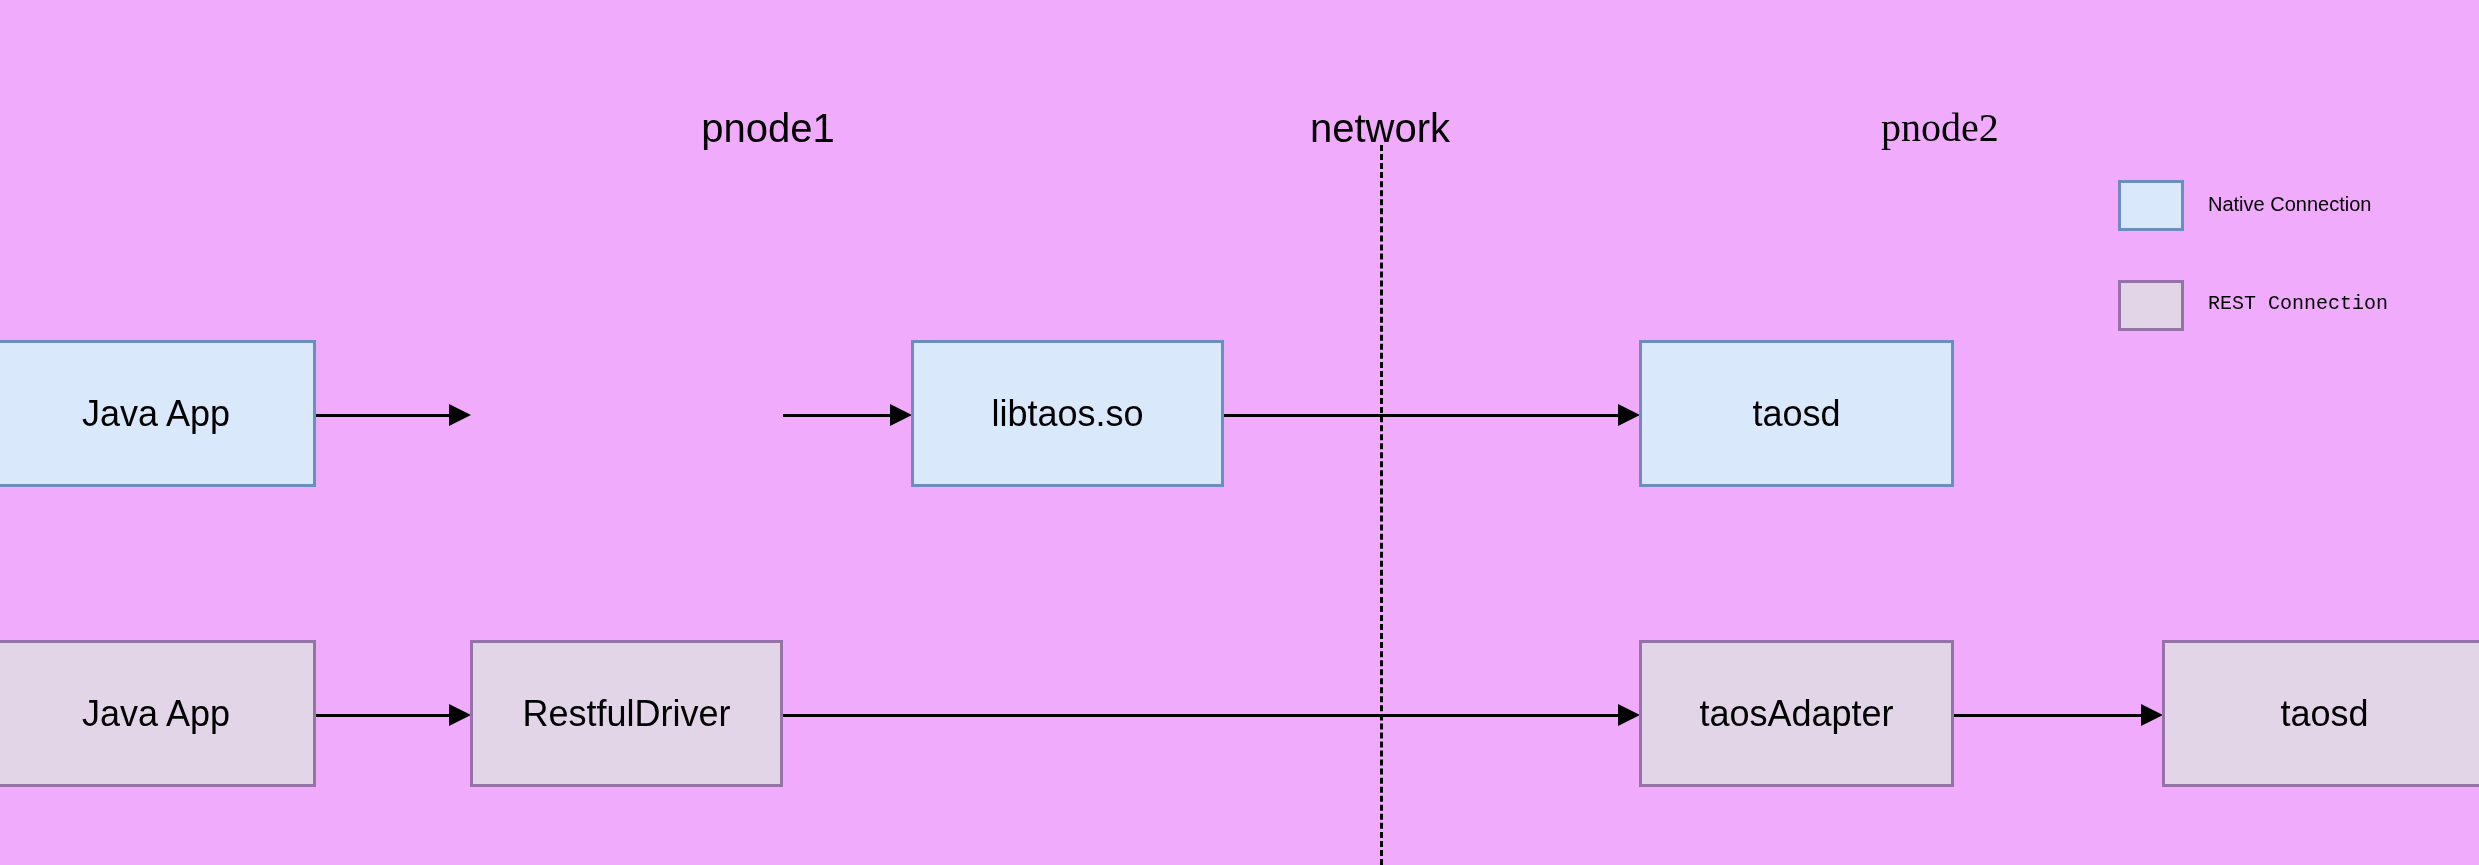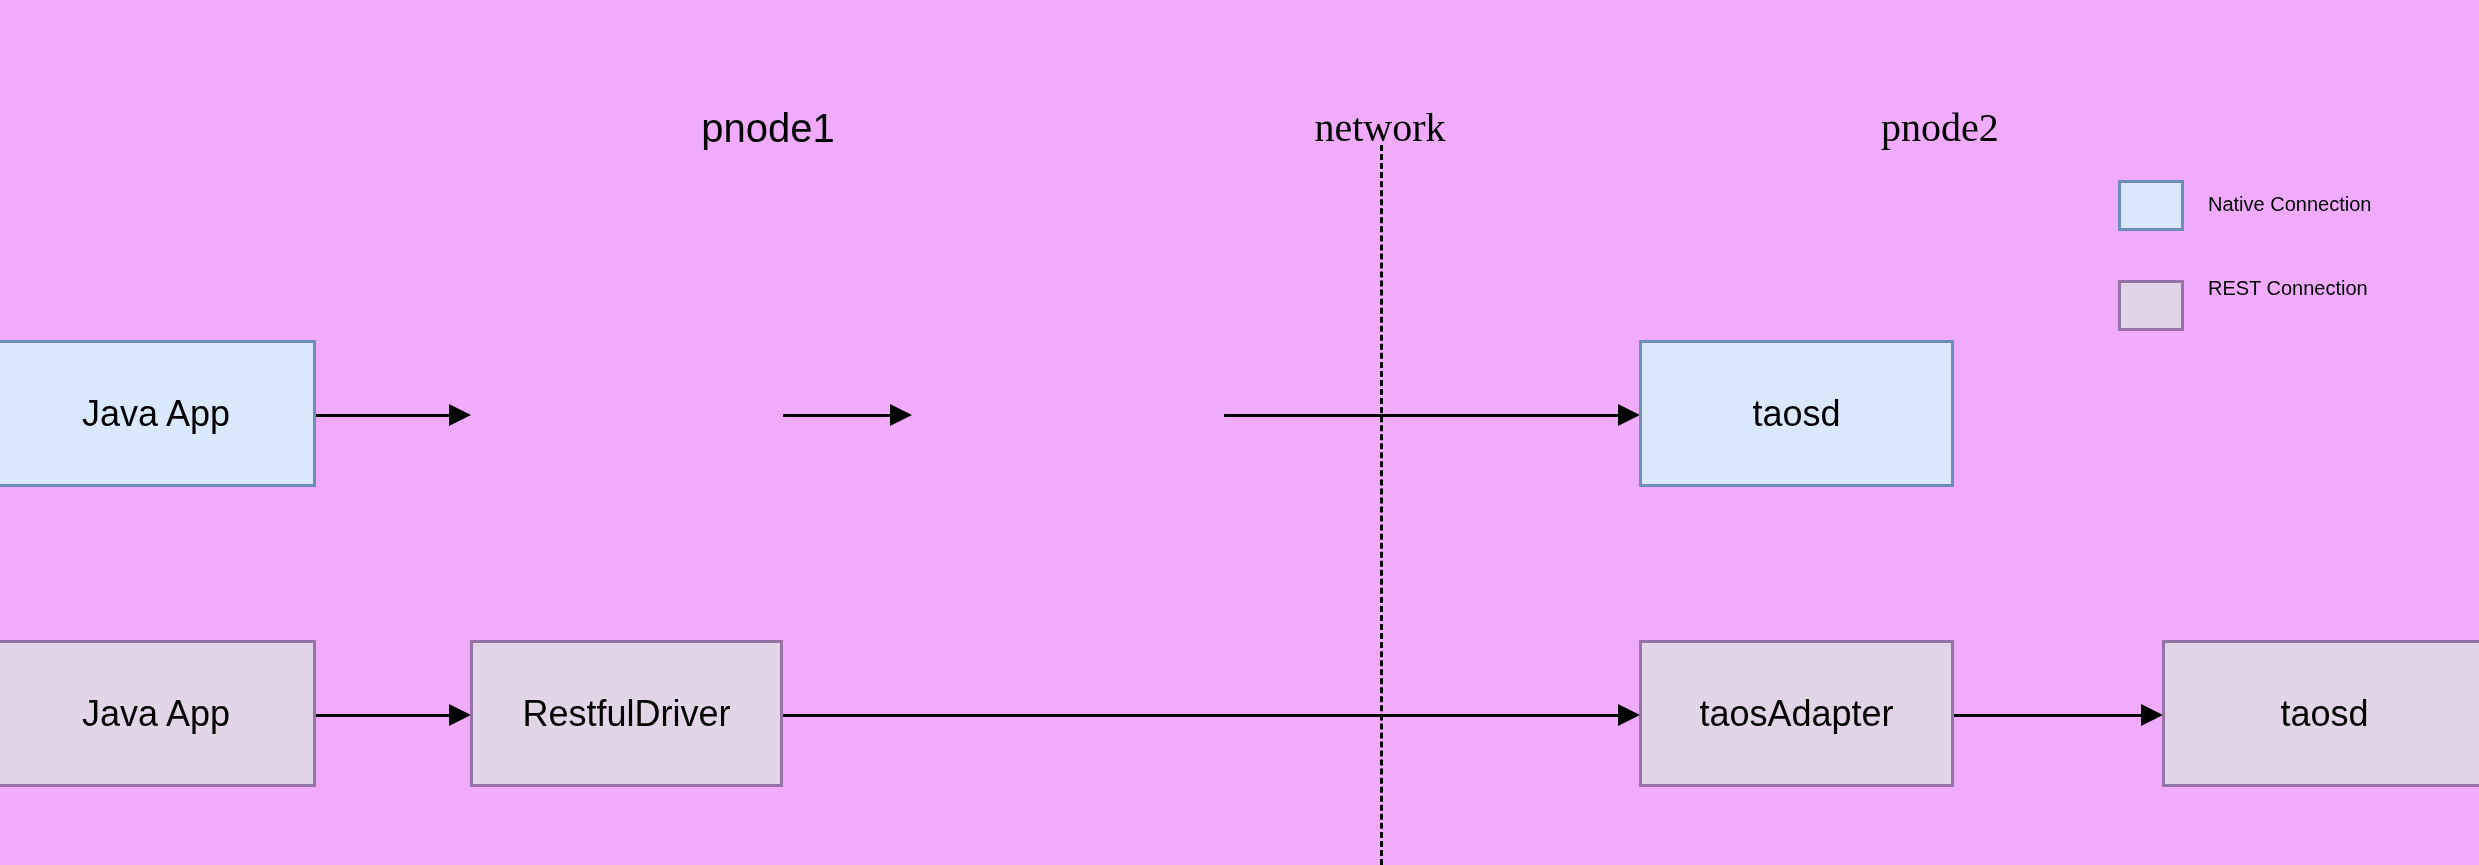--- a/index.html
+++ b/index.html
@@ -95,31 +95,34 @@
     color: #000000;
     white-space: nowrap;
     line-height: 1;
   }
 </style>
 </head>
 <body>
 
 <div id="canvas">
     <div class="zone-label" style="left: 768px; top: 108px;">pnode1</div>
-    <div class="zone-label" style="left: 1380px; top: 108px; font-family: Liberation Serif, serif;">network</div>
+    <div class="zone-label" style="left: 1380px; top: 108px;">network</div>
     <div class="zone-label" style="left: 1940px; top: 108px; font-family: Liberation Serif, serif;">pnode2</div>
     <div class="divider" style="left: 1380px; top: 145px; height: 720px; border-left-color: rgb(0, 0, 0);"></div>
     <div class="connector" style="left: 316px; top: 413.5px; width: 135px;"></div>
     <div class="arrow-head" style="left: 449px; top: 414.5px;"></div>
     <div class="connector" style="left: 783px; top: 413.5px; width: 109px;"></div>
     <div class="arrow-head" style="left: 890px; top: 414.5px;"></div>
     <div class="connector" style="left: 1224px; top: 413.5px; width: 396px;"></div>
     <div class="arrow-head" style="left: 1618px; top: 414.5px;"></div>
     <div class="node-box native" style="left: -4px; top: 340px; width: 320px; height: 147px;">
       <span>Java App</span>
+    </div>
+    <div class="node-box native" style="left: 911px; top: 340px; width: 313px; height: 147px;">
+      <span>libtaos.so</span>
     </div>
     <div class="node-box native" style="left: 1639px; top: 340px; width: 315px; height: 147px;">
       <span>taosd</span>
     </div>
     <div class="connector" style="left: 316px; top: 713.5px; width: 135px;"></div>
     <div class="arrow-head" style="left: 449px; top: 714.5px;"></div>
     <div class="connector" style="left: 783px; top: 713.5px; width: 837px;"></div>
     <div class="arrow-head" style="left: 1618px; top: 714.5px;"></div>
     <div class="connector" style="left: 1954px; top: 713.5px; width: 189px;"></div>
     <div class="arrow-head" style="left: 2141px; top: 714.5px;"></div>
@@ -131,14 +134,14 @@
     </div>
     <div class="node-box rest" style="left: 1639px; top: 640px; width: 315px; height: 147px;">
       <span>taosAdapter</span>
     </div>
     <div class="node-box rest" style="left: 2162px; top: 640px; width: 325px; height: 147px;">
       <span>taosd</span>
     </div>
     <div class="legend-swatch native" style="left: 2118px; top: 180px; width: 66px; height: 51px;"></div>
     <div class="legend-text" style="left: 2208px; top: 194px;">Native Connection</div>
     <div class="legend-swatch rest" style="left: 2118px; top: 280px; width: 66px; height: 51px;"></div>
-    <div class="legend-text" style="left: 2208px; top: 278px;">REST Connection</div>
+    <div class="legend-text" style="left: 2208px; top: 294px; font-family: Liberation Mono, monospace;">REST Connection</div>
   </div>
 
 </body></html>

